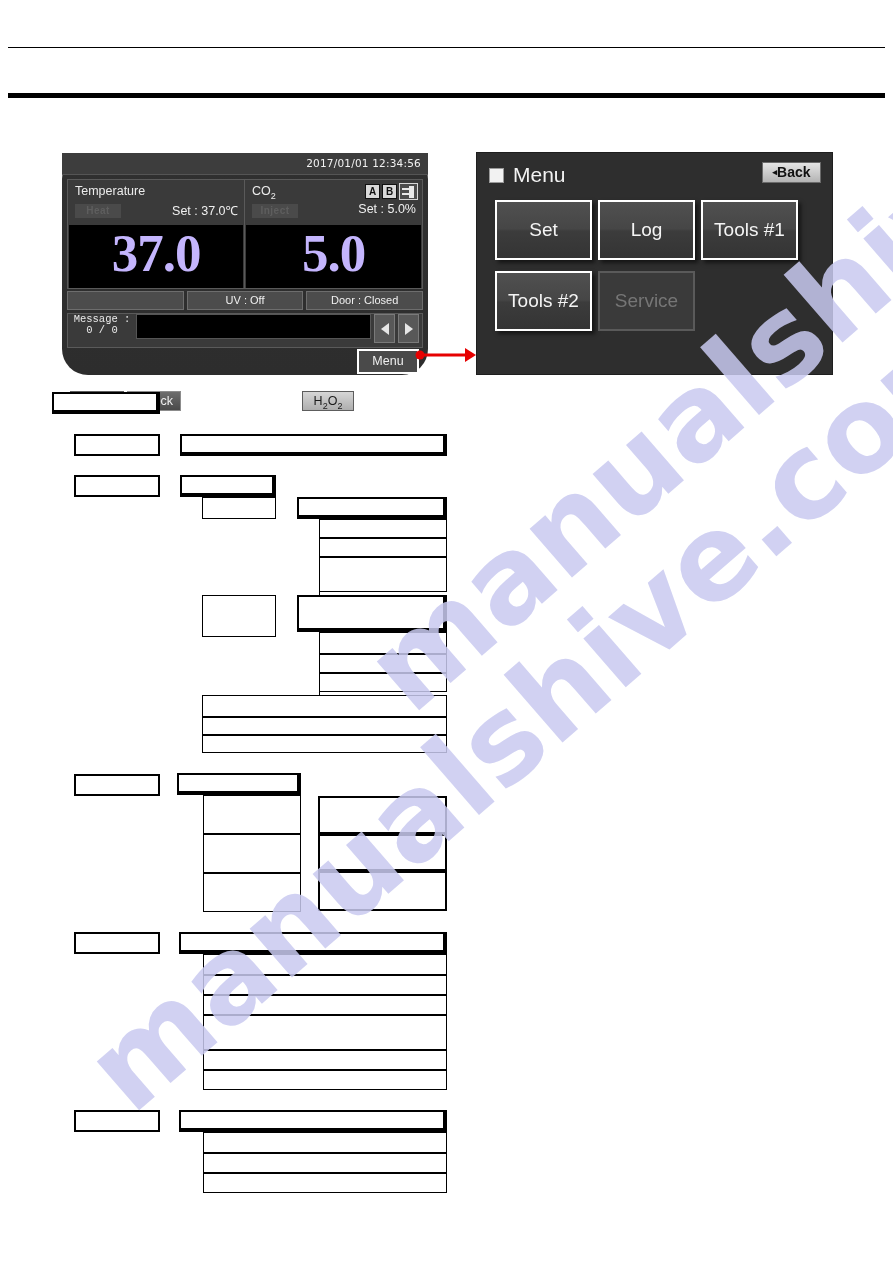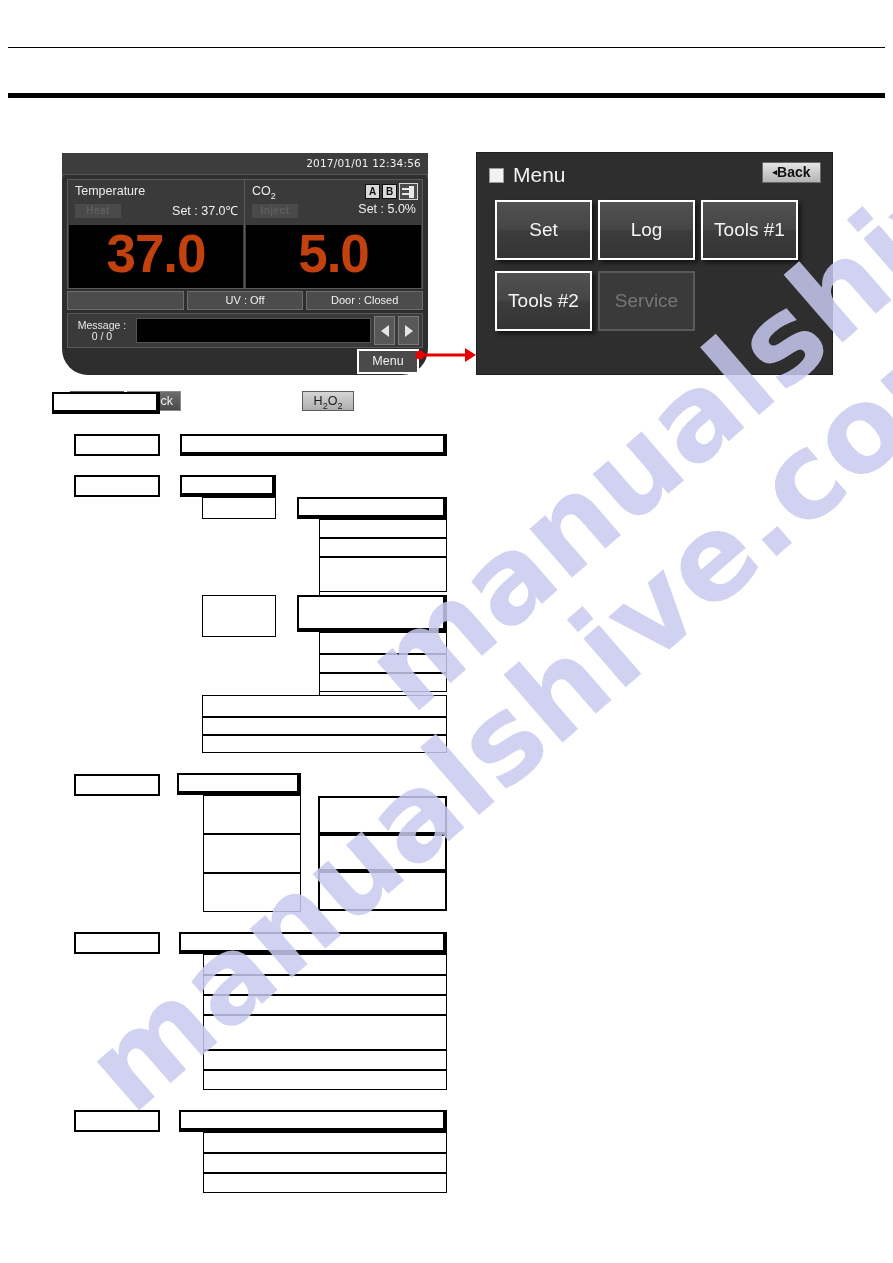--- a/index.html
+++ b/index.html
@@ -97,26 +97,26 @@
     text-align: center; line-height: 14px;
     letter-spacing: .5px;
   }
   .ro-set {
     position: absolute; right: 6px; top: 22px;
     font-size: 12.5px; color: #f0f0f0;
   }
   .ro-big {
     position: absolute; left: 1px; right: 1px; bottom: 0; height: 63px;
     background: #000;
-    color: #c2410c;
+    color: #c4b5fd;
     font-size: 53px;
     font-weight: 700;
     text-align: center;
     line-height: 57px;
-    font-family: Liberation Sans, sans-serif;
+    font-family: Liberation Serif, serif;
     letter-spacing: -1px;
   }
   .ab-wrap {
     position: absolute; right: 4px; top: 3px;
     display: flex; gap: 2px; align-items: center;
   }
   .ab-key {
     width: 15px; height: 15px;
     background: #d9d9d9;
     border: 1px solid #111;
@@ -156,21 +156,21 @@
     text-align: center;
     line-height: 17px;
   }
   .status-pill.blank { color: transparent; }
 
   
   .msg-row {
     position: absolute; left: 5px; top: 160px; width: 356px; height: 35px;
     background: #3a3a3a;
     border: 1px solid #5a5a5a;
-    display: flex; align-items: center;
+    display: flex; align-items: flex-start; font-family: Liberation Mono, monospace;
   }
   .msg-label {
     width: 68px;
     color: #eaeaea;
     font-size: 10.5px;
     text-align: center;
     line-height: 11px;
   }
   .msg-field {
     flex: 1;

